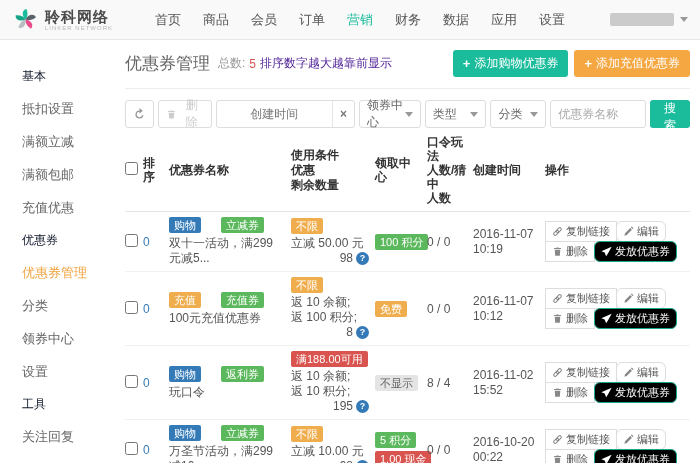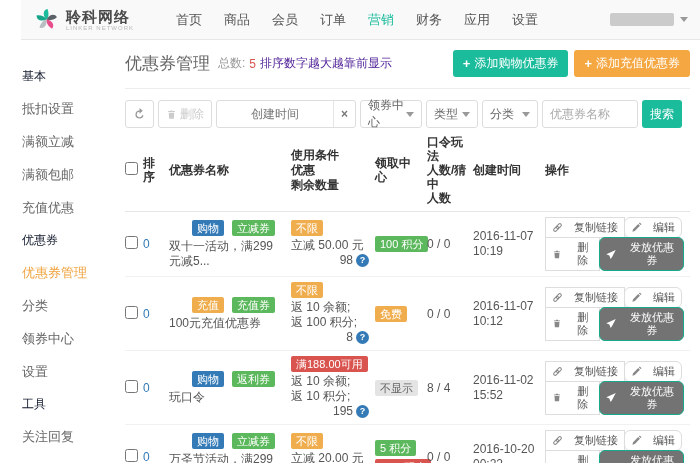--- a/index.html
+++ b/index.html
@@ -4,21 +4,21 @@
 <style>
   * { box-sizing: border-box; }
   html,body { margin:0; padding:0; }
   body {
     width:700px; height:464px; overflow:hidden;
     font-family:"Liberation Sans","DejaVu Sans",sans-serif;
     font-size:12px; color:#555; background:#fff;
   }
   
   .nav { height:40px; background:#f9f9f9; border-bottom:1px solid #e7e7e7;
-         display:flex; align-items:center; padding:0 12px;margin-left:21px; }
+         display:flex; align-items:center; padding:0 12px; }
   .logo { display:flex; align-items:center; gap:6px; width:118px; cursor:pointer; }
   .logo-title { font-size:15px; font-weight:bold; color:#4a4a4a; line-height:15px; letter-spacing:1px; }
   .logo-sub { font-size:6px; color:#b8b8b8; letter-spacing:1px; margin-top:1px; }
   .nav-menu { display:flex; margin-left:14px; }
   .nav-item { padding:0 11px; font-size:13px; color:#555; line-height:40px; cursor:pointer; text-decoration:none; }
   .nav-item.active { color:#1abc9c; }
   .user { margin-left:auto; display:flex; align-items:center; cursor:pointer; }
   .user-blur { display:inline-block; width:64px; height:13px; background:#cbcbcb; border-radius:2px; margin-right:6px; }
   .caret { width:0; height:0; border-left:4px solid transparent; border-right:4px solid transparent;
            border-top:5px solid #999; display:inline-block; }
@@ -48,21 +48,21 @@
               font-size:12px; cursor:pointer; }
   .icon-btn.disabled { color:#ccc; cursor:default; }
   .date-input { width:140px; height:28px; border:1px solid #ddd; border-radius:3px;
                 display:flex; align-items:center; background:#fff; cursor:pointer; }
   .date-text { flex:1; text-align:center; color:#777; }
   .clear-x { width:22px; text-align:center; border-left:1px solid #e5e5e5; color:#777;
              font-weight:bold; line-height:26px; cursor:pointer; }
   .select { height:28px; border:1px solid #ddd; border-radius:3px; background:#fff;
             display:flex; align-items:center; justify-content:space-between;
             padding:0 7px; color:#666; cursor:pointer; }
-  .sel-center{width:62px} .sel-type{width:52px} .sel-cat{width:56px}
+  .sel-center{width:62px} .sel-type{width:62px} .sel-cat{width:56px}
   .name-input { width:96px; height:28px; border:1px solid #ddd; border-radius:3px;
                 padding:0 7px; font-size:12px; color:#555; outline:none;
                 font-family:"Liberation Sans","DejaVu Sans",sans-serif; }
   .name-input::placeholder { color:#aaa; }
   .btn-search { height:28px; background:#1abc9c; color:#fff; border:none; border-radius:3px;
                 font-size:12px; padding:0 8px; cursor:pointer; }
   
   .thead { display:flex; align-items:center; padding:7px 0 6px; border-bottom:1px solid #e5e5e5;
            color:#333; font-weight:bold; line-height:14px; }
   .trow { display:flex; align-items:center; padding:5px 0; border-bottom:1px solid #f1f1f1; }
@@ -70,39 +70,39 @@
   .col-check{width:18px; flex:none;}
   .col-sort{width:26px; flex:none;}
   .col-name{width:122px; flex:none;}
   .col-cond{width:84px; flex:none; line-height:15px;}
   .col-center{width:52px; flex:none; display:flex; flex-direction:column; align-items:flex-start; gap:3px;}
   .col-people{width:46px; flex:none;}
   .col-created{width:72px; flex:none; line-height:15px;}
   .col-actions{flex:1;}
   .thead .col-center, .thead .col-cond { display:block; }
   .sort-num { color:#337ab7; cursor:pointer; }
-  .badges { display:flex; gap:8px; margin-bottom:3px;margin-left:23px; }
+  .badges { display:flex; gap:20px; margin-bottom:3px; }
   .badge { display:inline-block; padding:1px 5px; border-radius:2px; color:#fff;
            font-size:11px; line-height:14px; white-space:nowrap; }
   .badge-blue{background:#337ab7;} .badge-green{background:#5cb85c;}
   .badge-orange{background:#f0ad4e;} .badge-red{background:#d9534f;}
   .badge-gray{background:#e4e4e4; color:#666;}
   .coupon-name { color:#555; line-height:15px; }
   .cond-badge { margin-bottom:2px; }
   .remaining { display:flex; align-items:center;justify-content:flex-end; }
   .q-icon { display:inline-flex; align-items:center; justify-content:center; width:13px; height:13px;
             border-radius:50%; background:#337ab7; color:#fff; font-size:9px; font-weight:bold;
             margin-left:3px; cursor:pointer; flex:none; }
   .btn-row { display:flex; }
   .btn-row + .btn-row { margin-top:-1px; }
-  .mini-btn { display:inline-flex; align-items:center; gap:11px; border:1px solid #ddd; background:#fff;
+  .mini-btn { display:inline-flex; align-items:center; gap:3px; border:1px solid #ddd; background:#fff;
               color:#555; font-size:11px; padding:3px 6px; cursor:pointer; line-height:13px; }
   .mini-btn + .mini-btn { margin-left:-1px;border-radius:6px; }
   .mini-btn svg { color:#888; }
-  .mini-green { background:#737373; border-color:#17a98c; color:#fff; }
+  .mini-green { background:#000000; border-color:#17a98c; color:#fff; }
   .mini-green svg { color:#fff; }
   input[type=checkbox]{ width:13px; height:13px; margin:0; cursor:pointer; }
 </style>
 </head>
 <body>
 
 <header class="nav">
   <div class="logo">
     <svg viewBox="0 0 28 28" width="27" height="27">
       <g>
@@ -126,20 +126,21 @@
       <div class="logo-sub">LINKER NETWORK</div>
     </div>
   </div>
   <nav class="nav-menu">
       <a class="nav-item">首页</a>
       <a class="nav-item">商品</a>
       <a class="nav-item">会员</a>
       <a class="nav-item">订单</a>
       <a class="nav-item active">营销</a>
       <a class="nav-item">财务</a>
+      <a class="nav-item">数据</a>
       <a class="nav-item">应用</a>
       <a class="nav-item">设置</a>
     </nav>
   <div class="user">
     <span class="user-blur"></span>
     <span class="caret"></span>
   </div>
 </header>
 
 <div class="layout">
@@ -435,21 +436,21 @@
     <div class="col col-name">
       <div class="badges">
               <span class="badge badge-blue">购物</span>
               <span class="badge badge-green">立减券</span>
             </div>
       <div class="coupon-name">万圣节活动，满299减10</div>
     </div>
     <div class="col col-cond">
       <span class="badge cond-badge badge-orange">不限</span>
       <div>
-              <div>立减 20.00 元</div>
+              <div>立减 10.00 元</div>
             </div>
       <div class="remaining">
         <span>98</span>
         <span class="q-icon">?</span>
       </div>
     </div>
     <div class="col col-center">
             <span class="badge badge-green">5 积分</span>
             <span class="badge badge-red">1.00 现金</span>
           </div>

